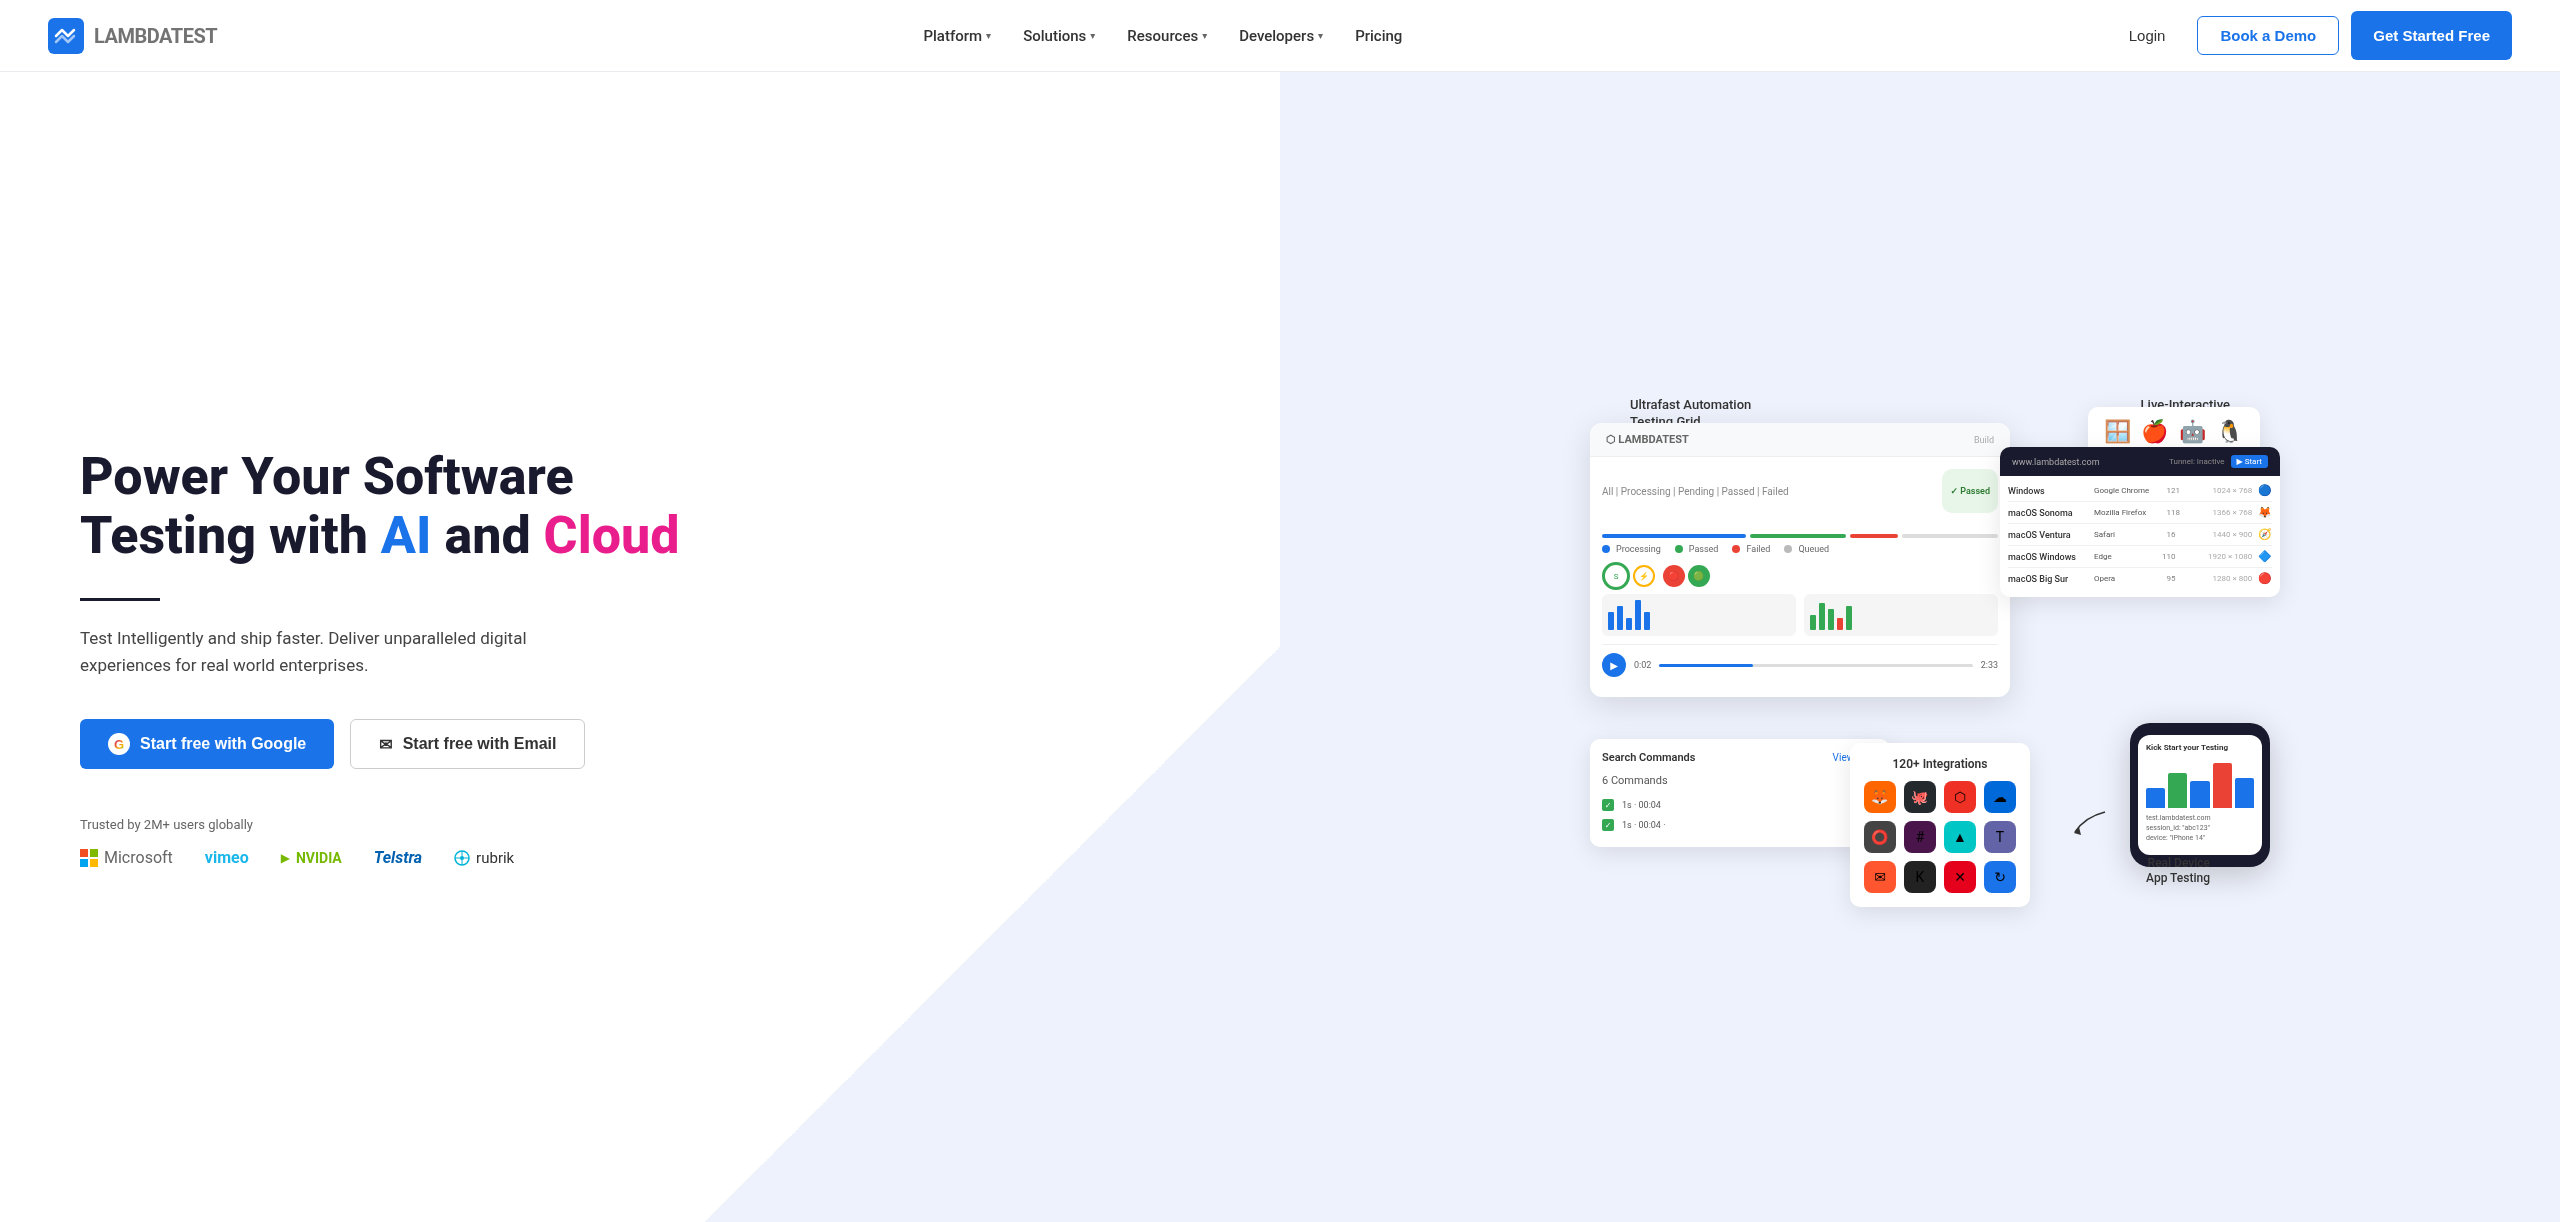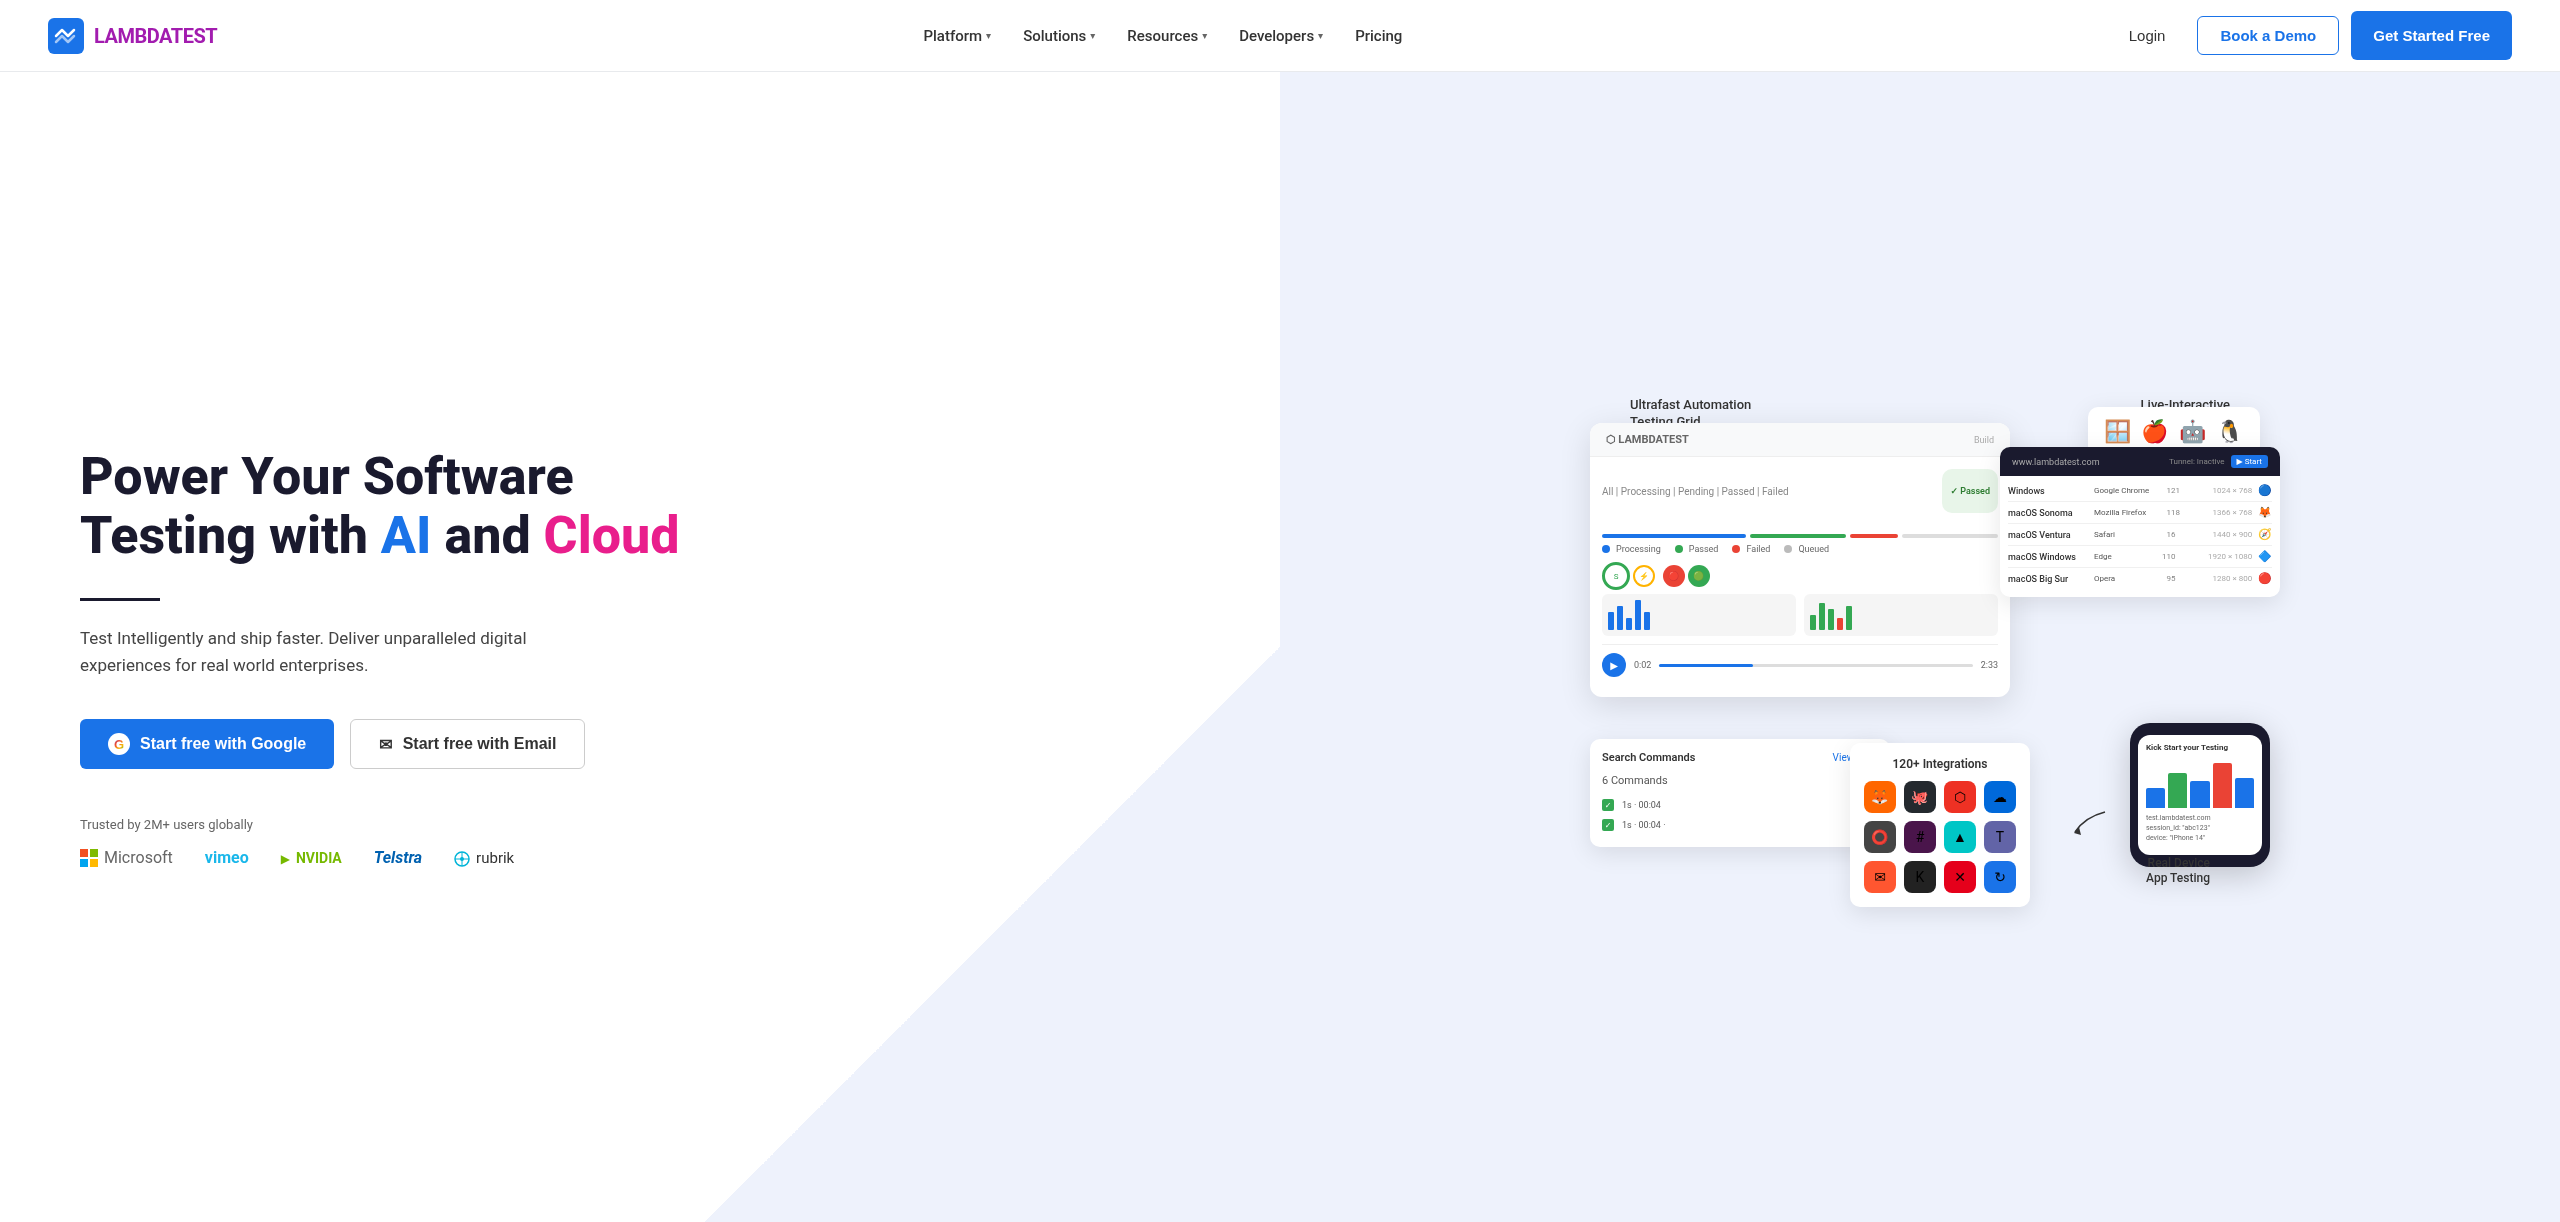--- a/index.html
+++ b/index.html
@@ -6,21 +6,21 @@
     body { font-family: -apple-system, BlinkMacSystemFont, 'Segoe UI', Roboto, sans-serif; background: #fff; overflow-x: hidden; }
 
     
     nav {
       display: flex; align-items: center; justify-content: space-between;
       padding: 0 48px; height: 72px; border-bottom: 1px solid #e8eaed;
       background: #fff; position: sticky; top: 0; z-index: 100;
     }
     .nav-logo { display: flex; align-items: center; gap: 10px; text-decoration: none; }
     .nav-logo-icon { width: 36px; height: 36px; }
-    .nav-logo-text { font-size: 20px; font-weight: 700; color: #a21caf; letter-spacing: -0.5px; }
+    .nav-logo-text { font-size: 20px; font-weight: 700; color: #737373; letter-spacing: -0.5px; }
     .nav-links { display: flex; align-items: center; gap: 4px; }
     .nav-link {
       display: flex; align-items: center; gap: 4px;
       padding: 8px 14px; font-size: 15px; color: #333; cursor: pointer;
       border-radius: 6px; text-decoration: none; font-weight: 500;
     }
     .nav-link .chevron { font-size: 10px; color: #666; }
     .nav-right { display: flex; align-items: center; gap: 12px; }
     .btn-login {
       padding: 10px 20px; font-size: 15px; color: #333;
@@ -86,21 +86,21 @@
     }
     .btn-email {
       display: flex; align-items: center; gap: 10px;
       padding: 14px 28px; font-size: 16px; font-weight: 600;
       background: #fff; color: #333; border: 1.5px solid #ccc;
       border-radius: 6px; cursor: pointer;
     }
 
     .trusted-text { font-size: 13px; color: #666; margin-bottom: 16px; }
     .brand-logos { display: flex; align-items: center; gap: 32px; flex-wrap: wrap; }
-    .brand-logo { display: flex; align-items: flex-end; gap: 6px; }
+    .brand-logo { display: flex; align-items: center; gap: 6px; }
     .brand-logo-text { font-size: 16px; font-weight: 700; color: #333; }
 
     
     .ms-grid { display: grid; grid-template-columns: 1fr 1fr; gap: 2px; width: 18px; height: 18px; }
     .ms-r { background: #F25022; }
     .ms-g { background: #7FBA00; }
     .ms-b { background: #00A4EF; }
     .ms-y { background: #FFB900; }
 
     

